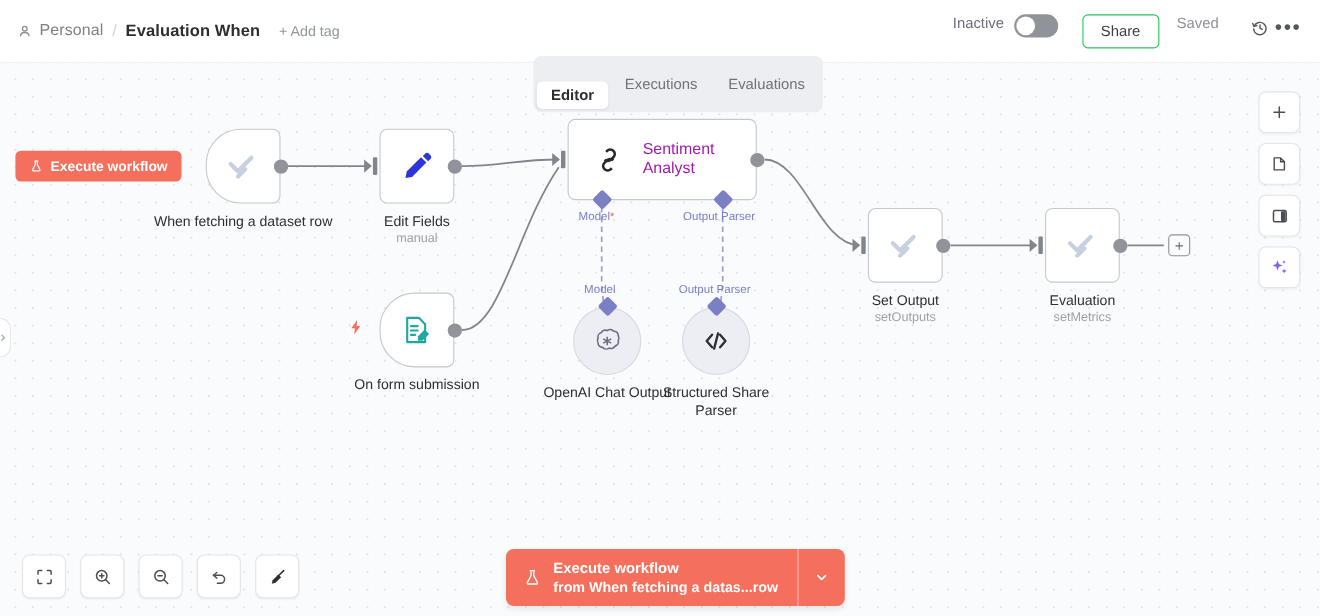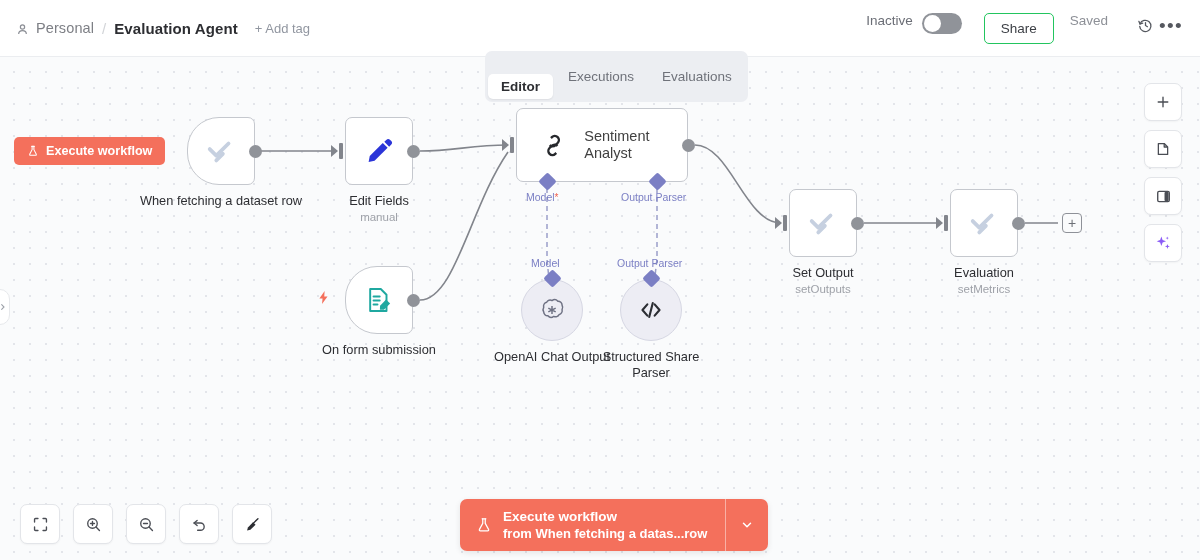--- a/index.html
+++ b/index.html
@@ -66,21 +66,21 @@
 
   .node { position: absolute; }
 
   
   .nbox {
     background: #fff; border: 1px solid #c5c8ce; border-radius: 7px;
     display: flex; align-items: center; justify-content: center;
   }
   .nbox.trigger { border-radius: 32px 7px 7px 32px; }
   .nbox.wide { justify-content: flex-start; padding-left: 22px; gap: 16px; }
-  .ntitle { font-size: 14.5px; color: #404040; line-height: 17px; }
+  .ntitle { font-size: 14.5px; color: #a21caf; line-height: 17px; }
 
   .nlabel {
     position: absolute; left: 50%; transform: translateX(-50%);
     text-align: center; font-size: 12.8px; color: #2d2e32;
     line-height: 15.5px; white-space: nowrap;
   }
   .nsub {
     position: absolute; left: 50%; transform: translateX(-50%);
     text-align: center; font-size: 11.5px; color: #9ea1a8; white-space: nowrap;
   }
@@ -167,21 +167,21 @@
   <div class="header">
     <div class="crumbs">
       <span class="person-ico">
         <svg viewBox="0 0 16 16" width="13" height="13" fill="none" stroke="#8b8e95" stroke-width="1.5">
           <circle cx="8" cy="5" r="2.6"></circle>
             <path d="M3.3 13.4c0-2.6 2.1-4.1 4.7-4.1s4.7 1.5 4.7 4.1"></path>
         </svg>
       </span>
       <span class="crumb-personal">Personal</span>
       <span class="crumb-sep">/</span>
-      <span class="crumb-title">Evaluation Agent</span>
+      <span class="crumb-title">Evaluation When</span>
       <span class="add-tag">+ Add tag</span>
     </div>
 
     <div class="hdr-right">
       <span class="inactive-lbl">Inactive</span>
       <div class="toggle">
           <div class="knob"></div>
         </div>
       <button class="share-btn">Share</button>
       <span class="saved-lbl">Saved</span>

